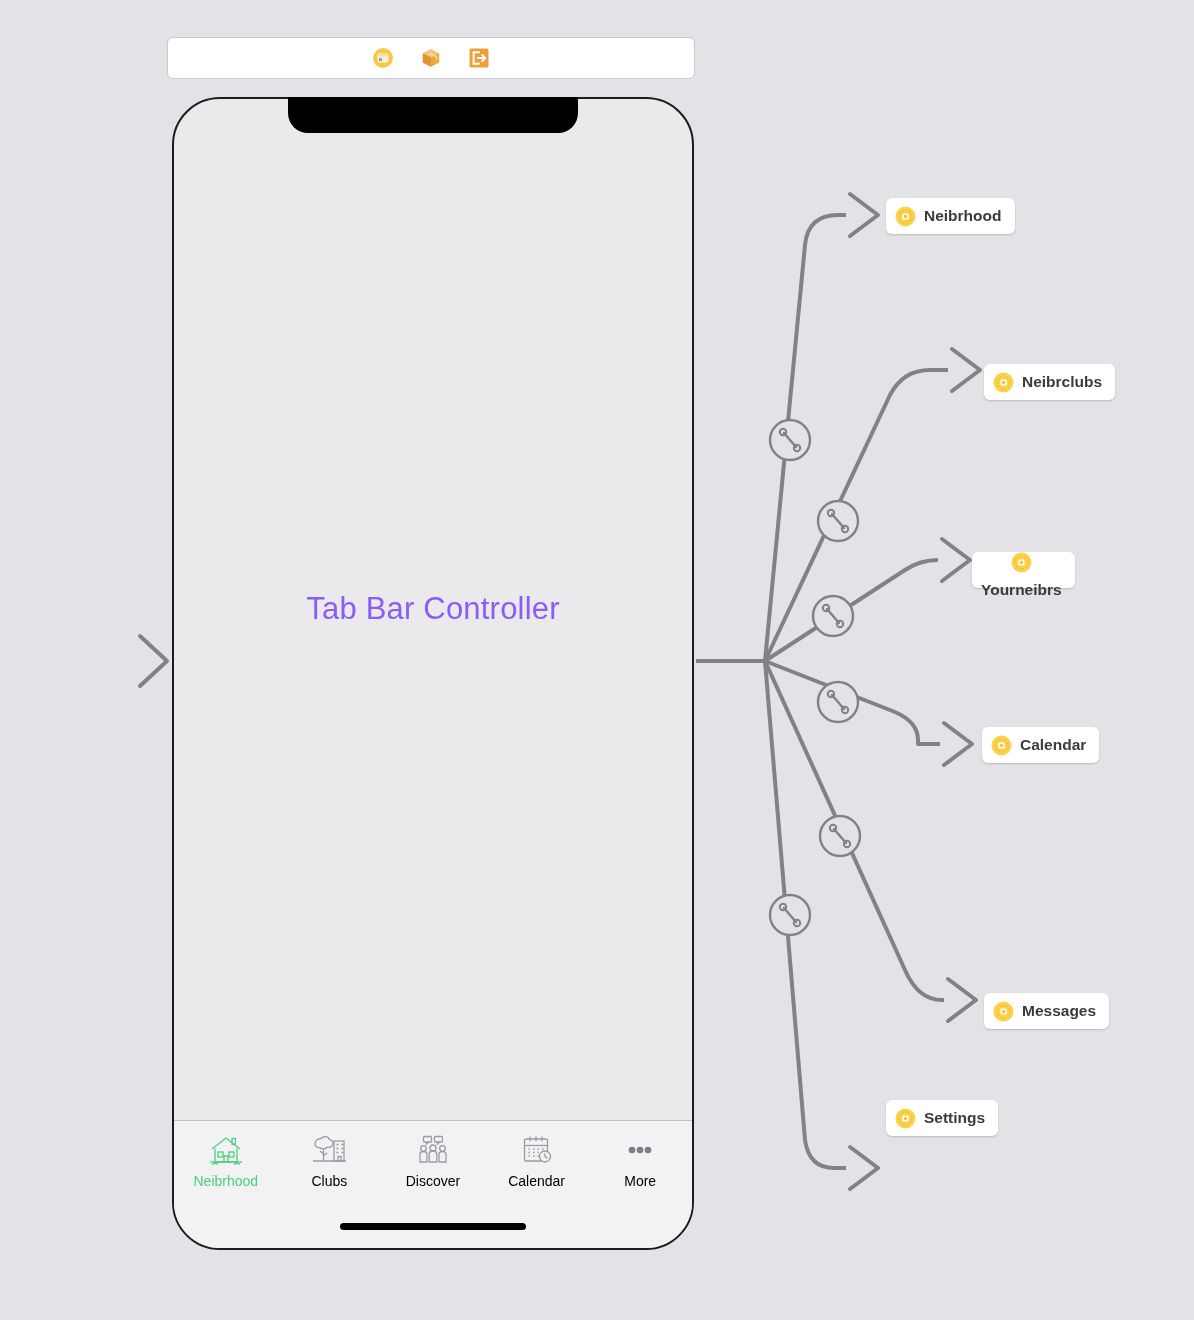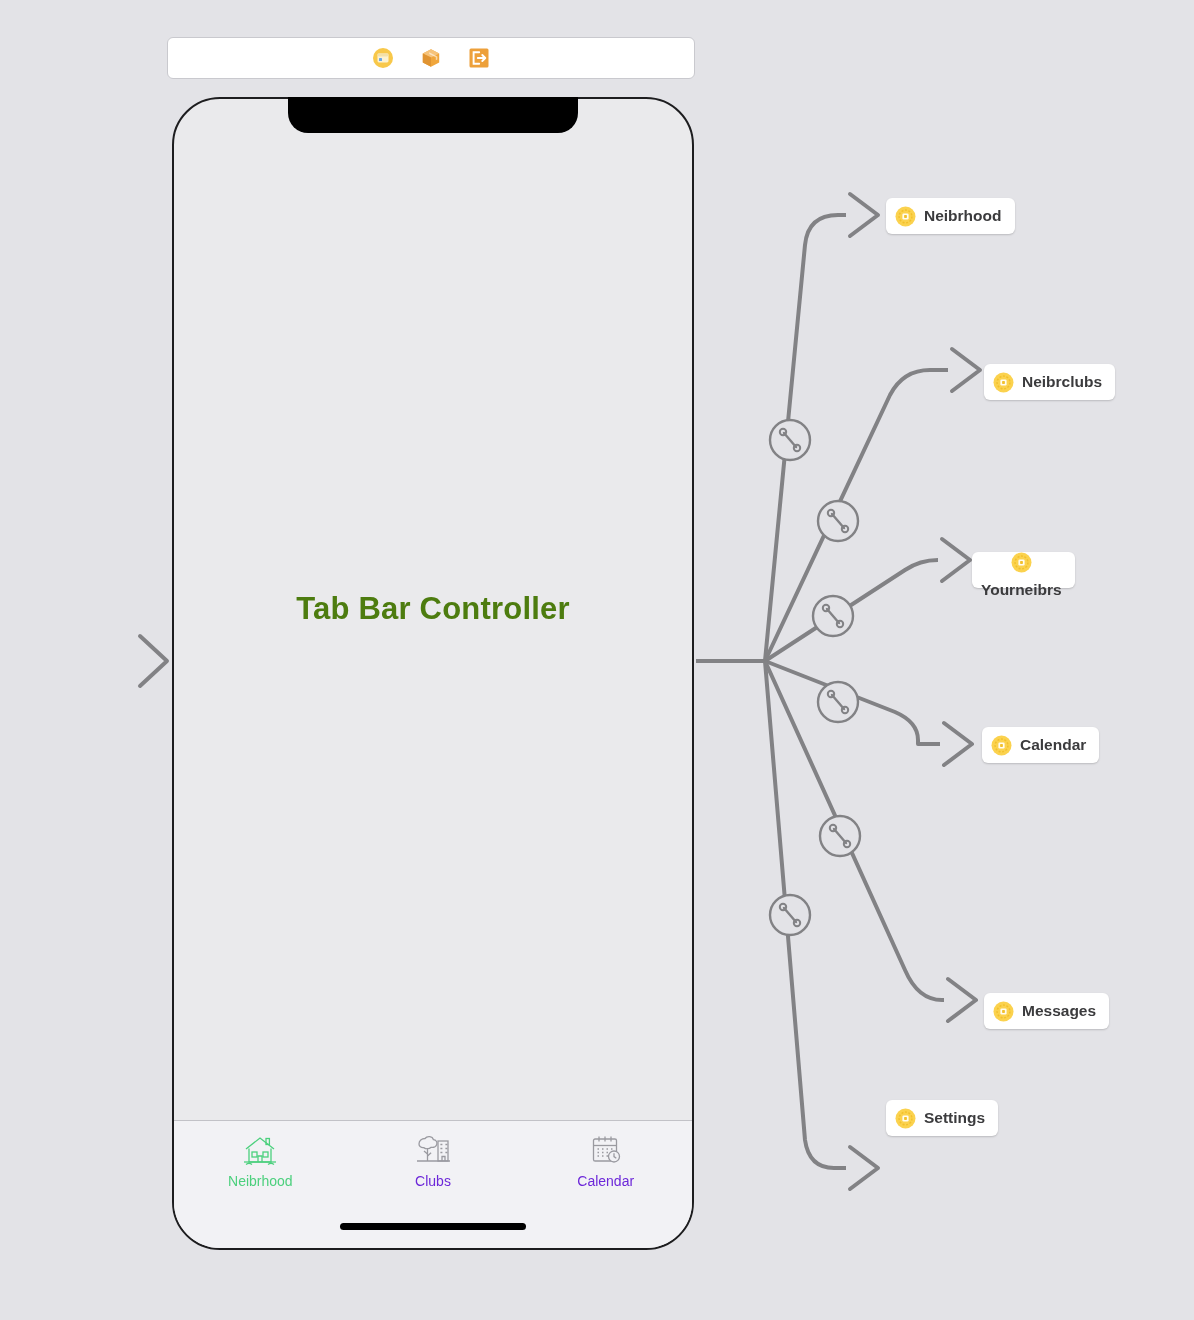--- a/index.html
+++ b/index.html
@@ -32,37 +32,37 @@
     border-radius: 48px;
   }
   #notch {
     position: absolute; left: 50%; top: -2px; transform: translateX(-50%);
     width: 290px; height: 36px;
     background: #000; border-radius: 0 0 20px 20px;
   }
   #screen-title {
     position: absolute; left: 0; right: 0; top: 492px;
     text-align: center;
-    font-size: 31px; font-weight: 700; color: #4d7c0f;
+    font-size: 31px; font-weight: 400; color: #8b5cf6;
     letter-spacing: .2px;
   }
   #tabbar {
     position: absolute; left: 0; right: 0; bottom: 0;
     height: 128px;
     background: #f2f2f5;
     border-top: 1px solid #c2c2c7;
     border-radius: 0 0 46px 46px;
     display: flex; align-items: flex-start;
   }
   .tab {
     flex: 1; display: flex; flex-direction: column;
     align-items: center; padding-top: 12px; gap: 6px;
   }
   .tab .tab-glyph { width: 38px; height: 34px; display: block; }
-  .tab .tab-label { font-size: 14px; color: #6d28d9; font-weight: 400; }
+  .tab .tab-label { font-size: 14px; color: #000000; font-weight: 400; }
   .tab.active .tab-label { color: #4cd07d; }
   #home-indicator {
     position: absolute; left: 50%; transform: translateX(-50%);
     bottom: 18px; width: 186px; height: 7px;
     background: #000; border-radius: 4px;
   }
 
   
   #graph {
     position: absolute; left: 0; top: 0;
@@ -147,35 +147,62 @@
             <path d="M13.5 21 10 18m3.5 5 3.6-3.2"></path>
             <rect x="24" y="8" width="10" height="20"></rect>
             <path d="M26.4 11.5h2m3 0h2m-7 4h2m3 0h2m-7 4h2m3 0h2"></path>
             <path d="M28 28v-4.5h3V28"></path>
             <path d="M3 28h33"></path>
           </svg>
         </span>
         <span class="tab-label">Clubs</span>
       </div>
 
+      <div class="tab">
+        <span class="tab-glyph-wrap">
+          <svg class="tab-glyph" viewBox="0 0 38 34" fill="none" stroke="#9a9aa0" stroke-width="1.3">
+            <rect x="9.5" y="3.5" width="8" height="5.5" rx="1"></rect>
+            <path d="M12.5 9v2l2.2-2"></path>
+            <rect x="20.5" y="3.5" width="8" height="5.5" rx="1"></rect>
+            <path d="M23.5 9v2l2.2-2"></path>
+            <circle cx="9.5" cy="15.5" r="2.8"></circle>
+            <path d="M6 21.5c0-2 1.6-3 3.5-3s3.5 1 3.5 3V29H6Z"></path>
+            <circle cx="19" cy="15" r="3"></circle>
+            <path d="M15.2 21.3c0-2.2 1.7-3.3 3.8-3.3s3.8 1.1 3.8 3.3V29h-7.6Z"></path>
+            <circle cx="28.5" cy="15.5" r="2.8"></circle>
+            <path d="M25 21.5c0-2 1.6-3 3.5-3s3.5 1 3.5 3V29H25Z"></path>
+          </svg>
+        </span>
+        <span class="tab-label">Discover</span>
+      </div>
 
       <div class="tab">
         <span class="tab-glyph-wrap">
           <svg class="tab-glyph" viewBox="0 0 38 34" fill="none" stroke="#9a9aa0" stroke-width="1.3">
             <rect x="6.5" y="6" width="23" height="22" rx="1.6"></rect>
             <path d="M6.5 12.5h23"></path>
             <path d="M12 3.5v5m6-5v5m6-5v5"></path>
             <path d="M10.5 16h1.5m3 0h1.5m3 0h1.5m3 0h1.5M10.5 19.5H12m3 0h1.5m3 0H21m3 0h1.5M10.5 23H12m3 0h1.5m3 0H21"></path>
             <circle cx="27" cy="23.5" r="5.5" fill="#f2f2f5"></circle>
             <path d="M27 20.2v3.4l2.3 1.6"></path>
           </svg>
         </span>
         <span class="tab-label">Calendar</span>
       </div>
 
+      <div class="tab">
+        <span class="tab-glyph-wrap">
+          <svg class="tab-glyph" viewBox="0 0 38 34" fill="#7d7d83">
+            <circle cx="11" cy="17" r="3.3"></circle>
+            <circle cx="19" cy="17" r="3.3"></circle>
+            <circle cx="27" cy="17" r="3.3"></circle>
+          </svg>
+        </span>
+        <span class="tab-label">More</span>
+      </div>
 
     </div>
     <div id="home-indicator"></div>
   </div>
 
   <svg id="graph" viewBox="0 0 1194 1320">
     <defs>
       <linearGradient id="entryFade" x1="0" y1="0" x2="1" y2="0">
         <stop offset="0" stop-color="#828285" stop-opacity="0"></stop>
         <stop offset=".55" stop-color="#828285" stop-opacity="1"></stop>

